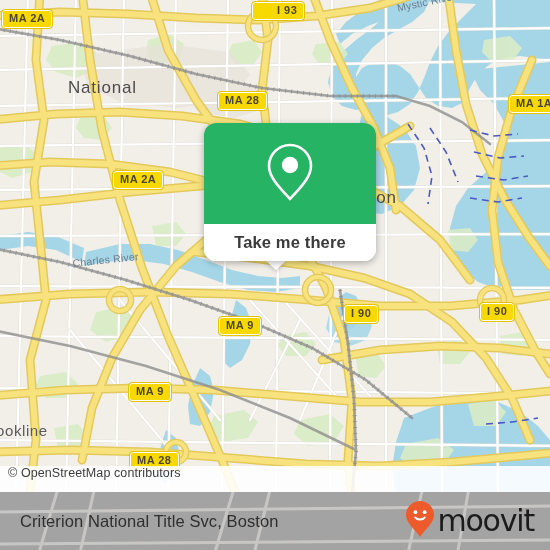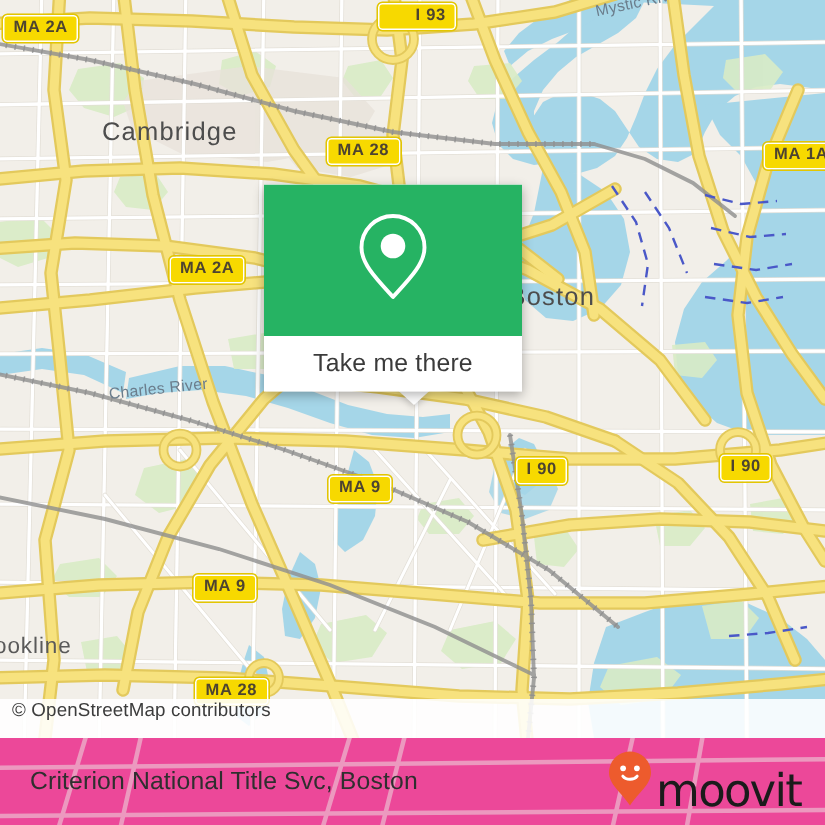--- a/index.html
+++ b/index.html
@@ -78,28 +78,29 @@
     align-items: flex-start;
     padding-left: 8px;
     font-size: 12.5px;
     color: #3c3c3c;
     letter-spacing: 0.1px;
   }
 
   
   #poi-card {
     position: absolute;
-    left: 176px; top: 123px;
+    left: 204px; top: 123px;
     width: 172px; height: 138px;
     background: #ffffff;
-    border-radius: 0;
+    border-radius: 12px;
     box-shadow: 0 2px 7px rgba(0,0,0,0.30);
     overflow: hidden;
     display: flex;
     flex-direction: column;
+    font-weight: bold;
   }
   #card-green {
     flex: 0 0 101px;
     background: #26b363;
     display: flex;
     align-items: center;
     justify-content: center;
   }
   #card-button {
     flex: 1;
@@ -120,21 +121,21 @@
     border-right: 11px solid transparent;
     border-top: 10px solid #ffffff;
     filter: drop-shadow(0 2px 2px rgba(0,0,0,0.18));
   }
 
   
   #footer {
     position: absolute;
     left: 0; top: 492px;
     width: 550px; height: 58px;
-    background: #ec4899;
+    background: #a3a3a3;
     display: flex;
     align-items: center;
     justify-content: space-between;
     padding: 0 16px 0 20px;
     overflow: hidden;
   }
   #footer-bg-deco {
     position: absolute;
     left: 0; top: 0; width: 550px; height: 58px;
     opacity: 0.5;
@@ -143,21 +144,21 @@
   #footer-title {
     position: relative;
     font-size: 16.5px;
     color: #2f2f2f;
     letter-spacing: 0.1px;
     white-space: nowrap;
   }
   #moovit-logo {
     position: relative;
     display: flex;
-    align-items: flex-end;
+    align-items: center;
     gap: 1px;
   }
   #moovit-wordmark {
     font-size: 30px;
     color: #1b1b1b;
     letter-spacing: -1.2px;
     font-family: "DejaVu Sans", sans-serif;
     line-height: 1;
     margin-left: 1px;
     margin-top: -1px;
@@ -414,21 +415,21 @@
         <path d="M408,124 L424,148 L432,176 L428,204"></path>
         <path d="M430,128 L446,152 L458,182"></path>
         <path d="M470,130 L494,136 L518,134"></path>
         <path d="M474,152 L500,158 L524,156"></path>
         <path d="M476,176 L504,180 L528,176"></path>
         <path d="M470,198 L498,202 L522,198"></path>
         <path d="M486,424 L512,422 L538,418"></path>
       </g>
     </svg>
 
-    <div class="map-label label-city-big" style="left:68px; top:78px;">Cambridge</div>
+    <div class="map-label label-city-big" style="left:68px; top:78px;">National</div>
 
     <div class="map-label label-city-big" style="left:339px; top:188px;">Boston</div>
 
     <div class="map-label label-city" style="left:-4px; top:422px;">ookline</div>
 
     <div class="map-label label-water" style="left:396px; top:2px; transform:rotate(-12deg); transform-origin:left top;">Mystic River</div>
 
     <div class="map-label label-water" style="left:72px; top:257px; transform:rotate(-6deg); transform-origin:left top;">Charles River</div>
 
     <div class="shield" style="left:2px; top:10px;">MA 2A</div>

